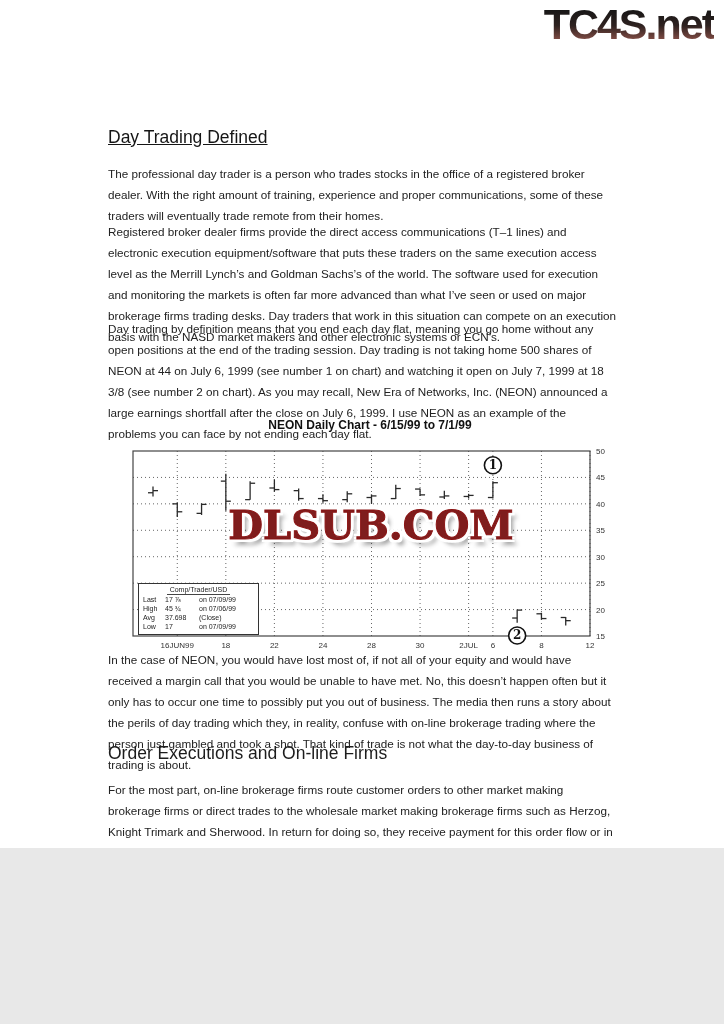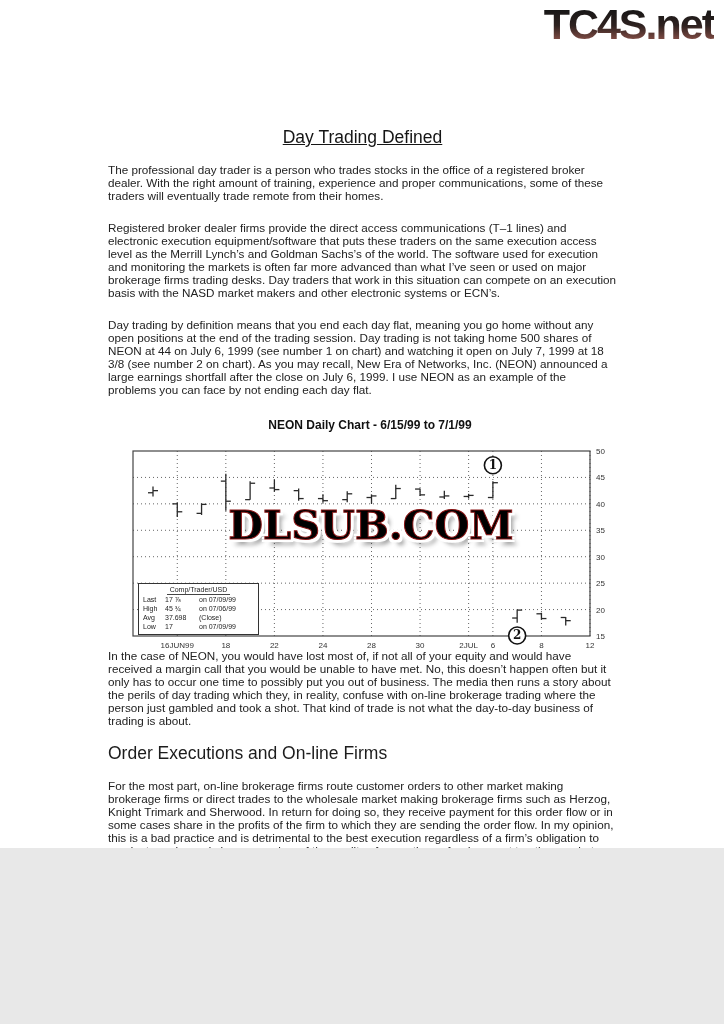--- a/index.html
+++ b/index.html
@@ -5,40 +5,40 @@
   html,body{margin:0;padding:0;background:#e8e8e8;}
   .page{position:relative;width:724px;height:848px;background:#ffffff;overflow:hidden;
         font-family:"Liberation Sans",sans-serif;color:#1c1c1c;}
 
   .logo-tc4s{position:absolute;top:0px;right:10px;
     font-family:"Liberation Sans",sans-serif;font-weight:bold;font-size:43px;letter-spacing:-2px;
     background:linear-gradient(180deg,#161616 18%,#2e2220 52%,#8d524a 86%,#9a6158 100%);
     -webkit-background-clip:text;background-clip:text;color:transparent;}
 
   .content-block{position:absolute;left:108px;width:509px;}
-  h1.doc-heading{font-size:17.5px;font-weight:normal;margin:0;text-decoration:underline;color:#151515;text-align:center;}
-  p.doc-para{font-size:11.7px;line-height:13px;margin:0;color:#222;}
+  h1.doc-heading{font-size:17.5px;font-weight:normal;margin:0;text-decoration:underline;color:#151515;}
+  p.doc-para{font-size:11.7px;line-height:21px;margin:0;color:#222;}
   .u{}
 
   .chart-title{position:absolute;left:120px;top:418px;width:500px;text-align:center;
     font-size:12px;font-weight:bold;color:#111;}
 
   .chart-wrap{position:absolute;left:120px;top:444px;width:500px;height:212px;}
   .chart-wrap svg{position:absolute;left:0;top:0;}
 
   .legend-box{position:absolute;left:18px;top:139px;width:119px;height:50px;
     border:1px solid #333;background:#fff;font-size:7px;line-height:9px;color:#222;
     font-family:"Liberation Sans",sans-serif;}
   .legend-title{text-align:center;padding-top:1px;}
   .legend-title span{display:inline-block;border-bottom:1px solid #444;padding:0 3px;}
   .legend-row{display:grid;grid-template-columns:22px 34px auto;padding:0 4px;}
 
   .watermark{position:absolute;left:251px;top:80px;transform:translate(-50%,-50%);
     white-space:nowrap;font-family:"DejaVu Serif",serif;font-weight:bold;font-size:40px;
-    color:#000000;-webkit-text-stroke:1px #8a1212;
+    color:#7f1d1d;-webkit-text-stroke:1px #8a1212;
     text-shadow:-3px -3px 0 #fff,3px -3px 0 #fff,-3px 3px 0 #fff,3px 3px 0 #fff,
       0 -3px 0 #fff,0 3px 0 #fff,-3px 0 0 #fff,3px 0 0 #fff,5px 6px 4px rgba(50,50,50,.45);}
 
   .logo-tx{position:absolute;right:5px;bottom:6px;white-space:nowrap;
     font-family:"DejaVu Sans",sans-serif;font-weight:bold;font-size:28px;letter-spacing:0px;
     color:#c75f5f;-webkit-text-stroke:1.1px #7a2420;
     text-shadow:-2px -2px 0 #fff,2px -2px 0 #fff,-2px 2px 0 #fff,2px 2px 0 #fff,
       0 -2px 0 #fff,0 2px 0 #fff,-2px 0 0 #fff,2px 0 0 #fff,3px 4px 2px rgba(70,70,70,.5);}
 </style>
 </head>

